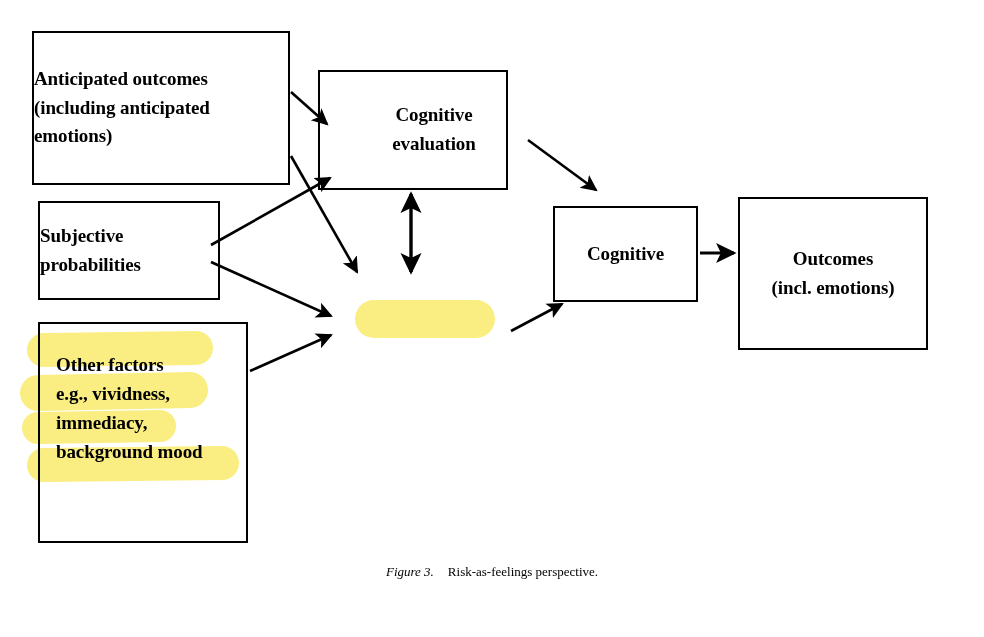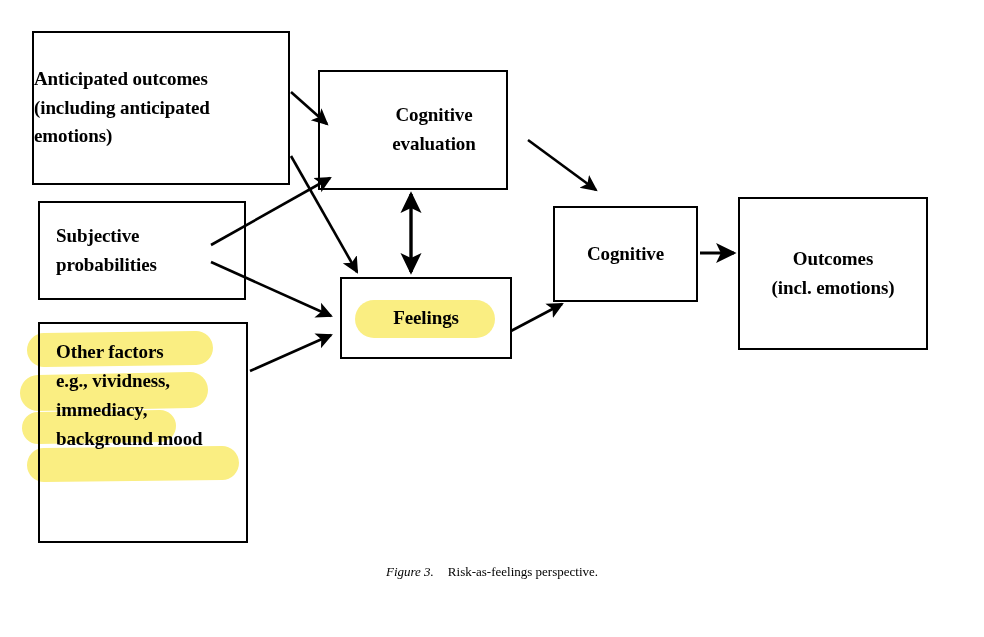--- a/index.html
+++ b/index.html
@@ -57,27 +57,27 @@
     z-index: 2;
   }
   .node-label.center { text-align: center; }
 
   
   #box-anticipated-outcomes {
     left: 32px; top: 31px; width: 258px; height: 154px;
     justify-content: flex-start; 
   }
   #box-subjective-probabilities {
-    left: 38px; top: 201px; width: 208px; height: 99px;
-    justify-content: flex-start; padding-left: 16px;
+    left: 38px; top: 201px; width: 182px; height: 99px;
+    justify-content: flex-start; 
   }
   #box-other-factors {
     left: 38px; top: 322px; width: 210px; height: 221px;
     justify-content: flex-start; align-items: flex-start;
-    padding-left: 16px; padding-top: 14px;
+    padding-left: 16px; padding-top: 27px;
   }
   #box-cognitive-evaluation {
     left: 318px; top: 70px; width: 190px; height: 120px; padding-left: 42px;
   }
   #box-feelings {
     left: 340px; top: 277px; width: 172px; height: 82px;
   }
   #box-behavior {
     left: 553px; top: 206px; width: 145px; height: 96px;
   }
@@ -144,23 +144,20 @@
 e.g., vividness,
 immediacy,
 background mood</span>
   </div>
 
   <div class="node-box" id="box-cognitive-evaluation">
     <span class="node-label center">Cognitive
 evaluation</span>
   </div>
 
-  <div class="node-box" id="box-feelings">
-    <span class="node-label center">Feelings</span>
-  </div>
 
   <div class="node-box" id="box-behavior">
     <span class="node-label center">Cognitive</span>
   </div>
 
   <div class="node-box" id="box-outcomes">
     <span class="node-label center">Outcomes
 (incl. emotions)</span>
   </div>
 

